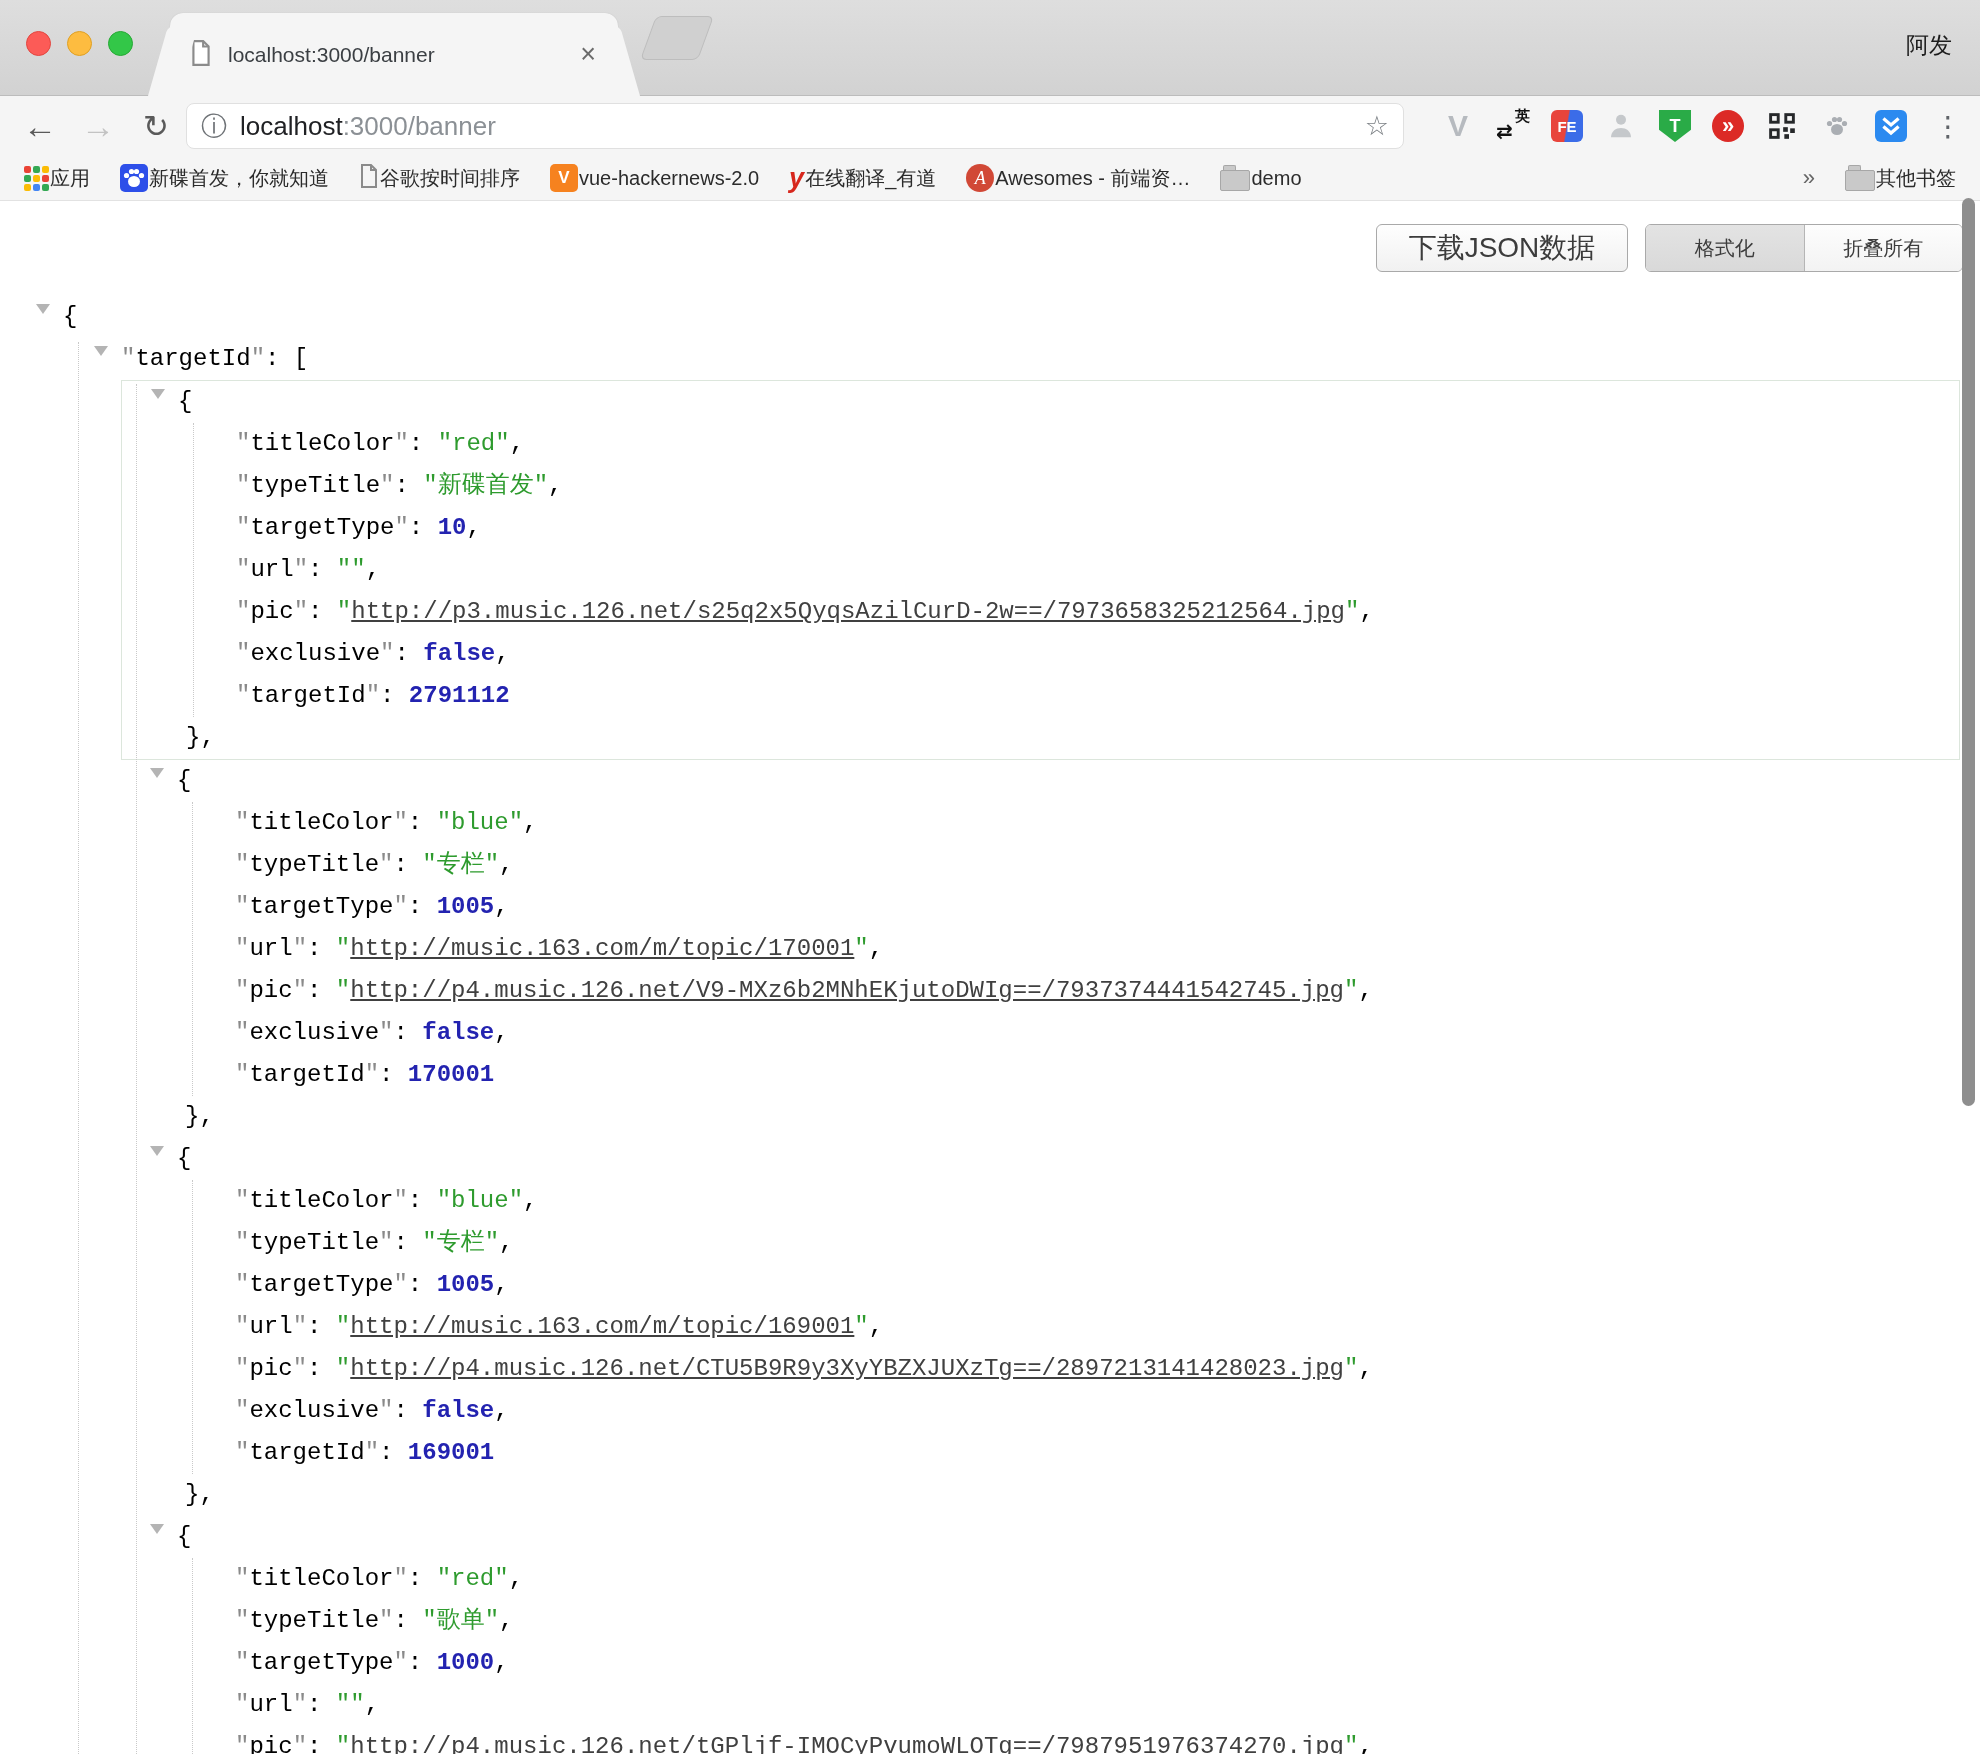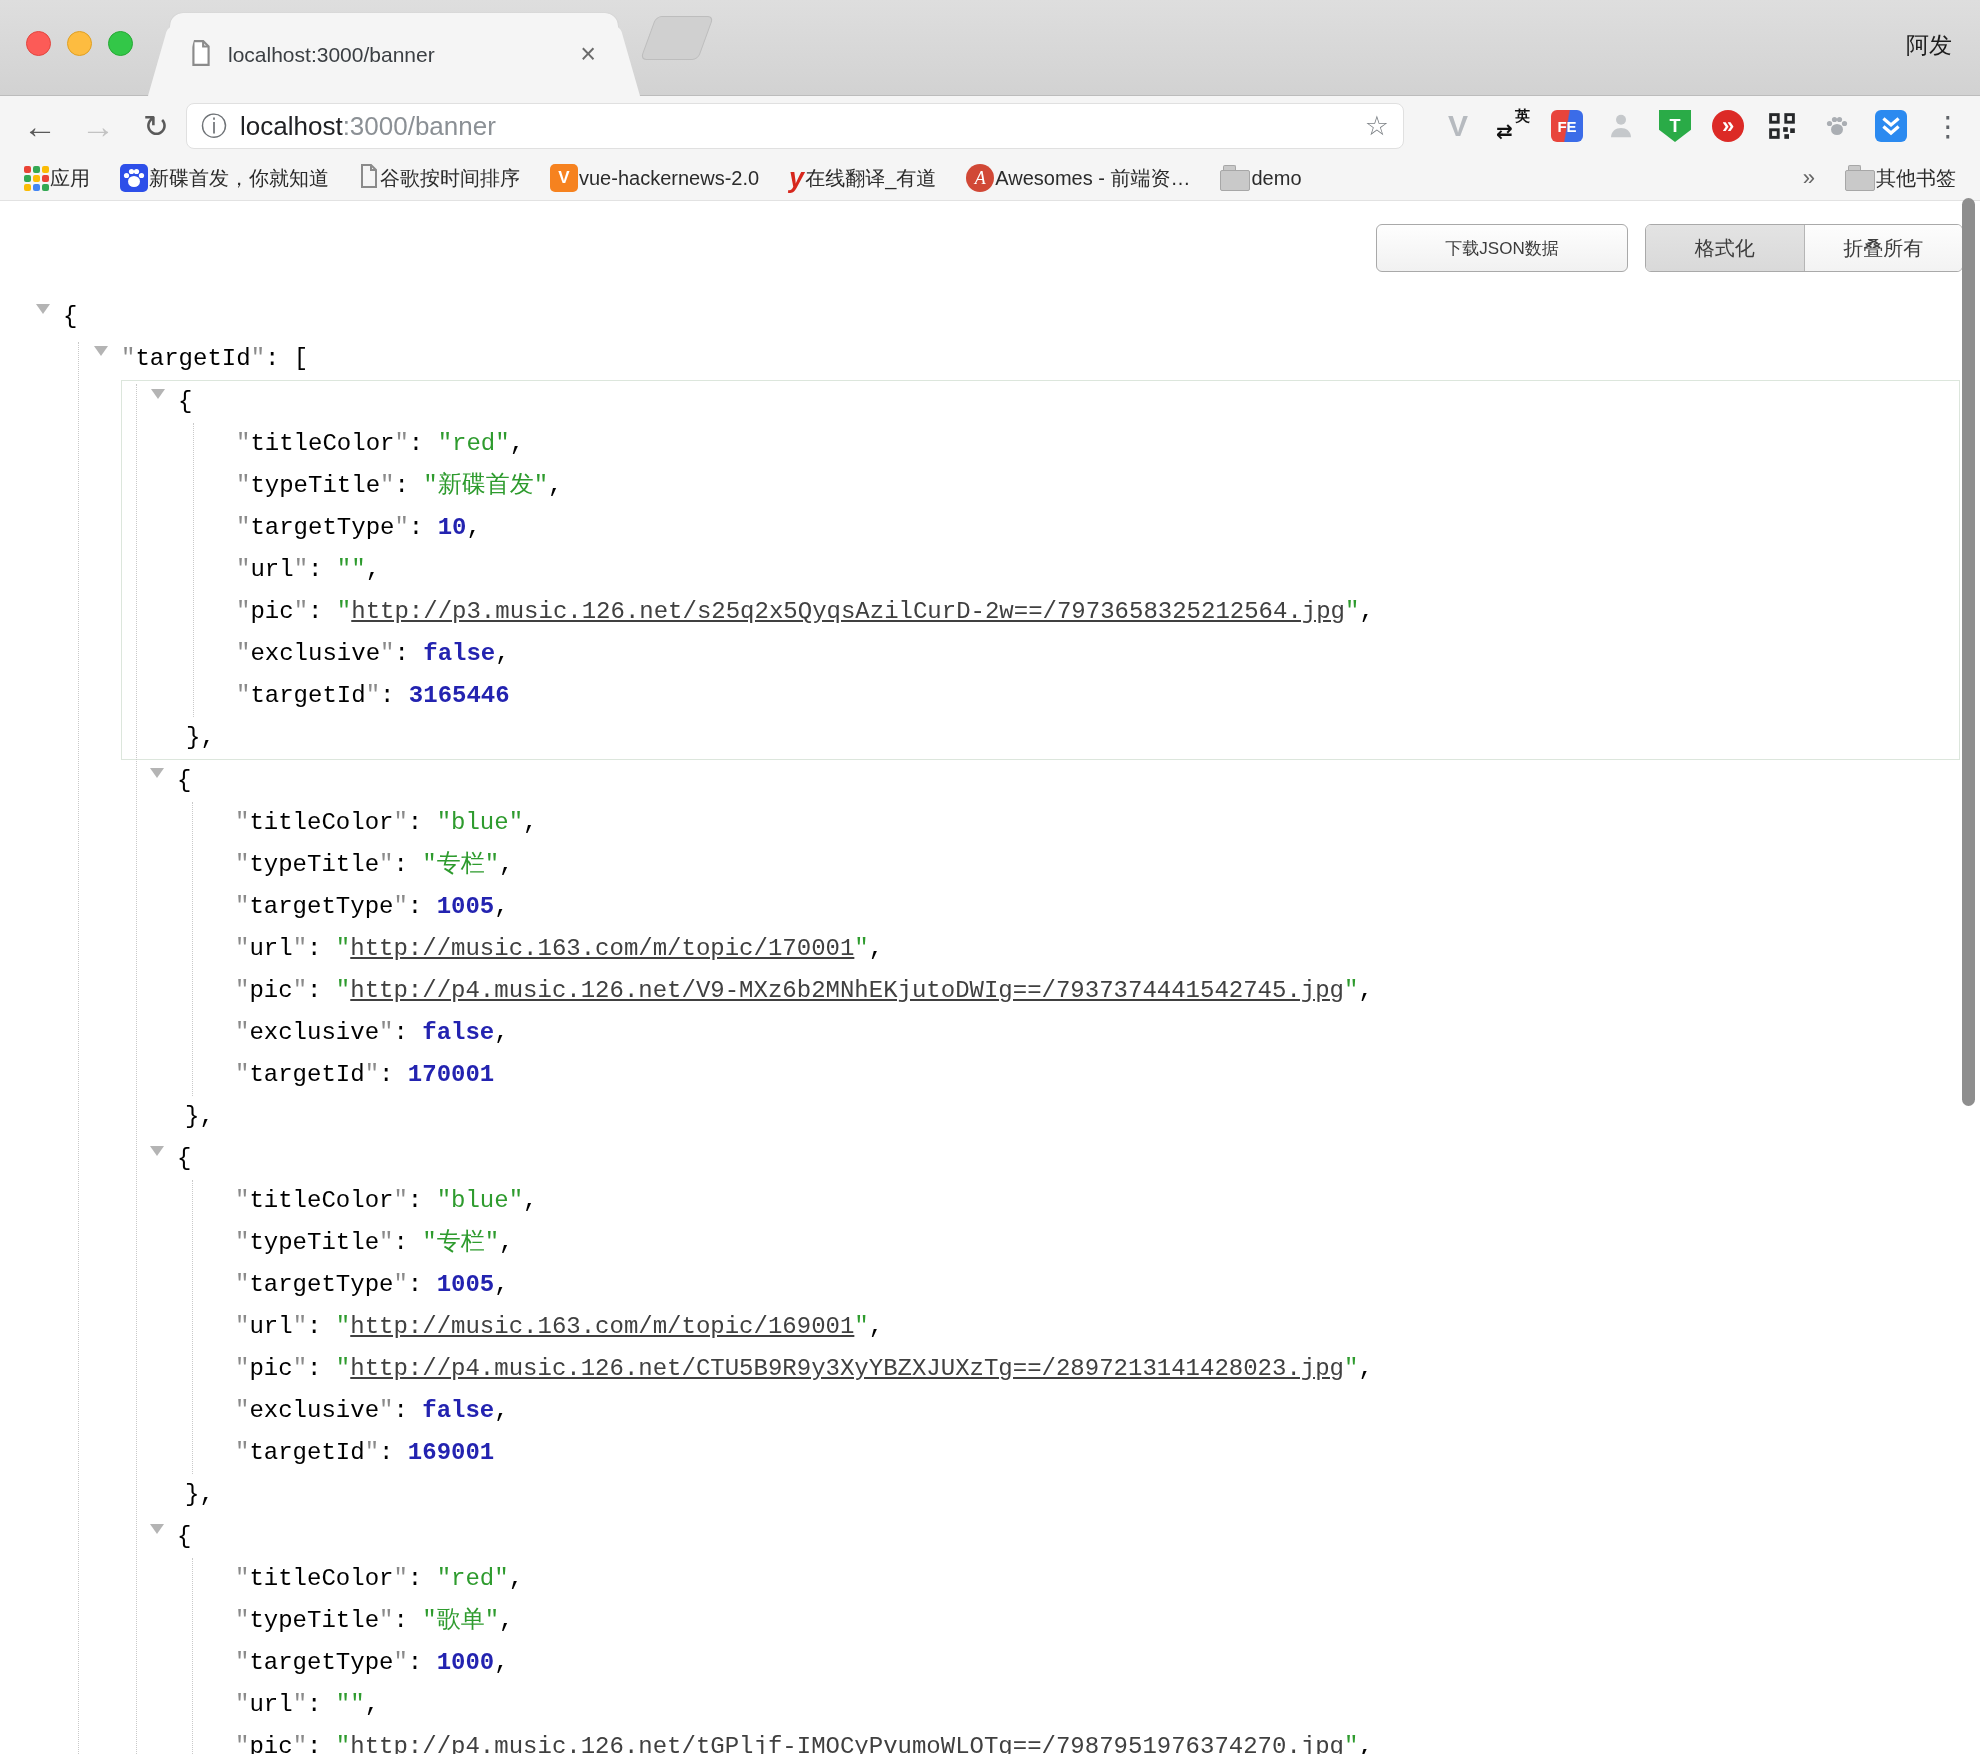--- a/index.html
+++ b/index.html
@@ -62,21 +62,21 @@
   .icon-youdao{color:#d7271d;font-weight:bold;font-size:27px;line-height:27px;font-style:italic;}
   .icon-awesomes{width:28px;height:28px;border-radius:50%;background:#d14836;color:#fff;
     font-family:"Liberation Serif",serif;font-style:italic;font-size:18px;display:flex;align-items:center;justify-content:center;}
   .icon-folder{width:28px;height:19px;background:#c9c9c9;border:1px solid #a7a7a7;border-radius:2px;position:relative;margin-top:4px;}
   .icon-folder::before{content:"";position:absolute;top:-6px;left:2px;width:11px;height:4px;background:#c9c9c9;
     border:1px solid #a7a7a7;border-bottom:none;border-radius:2px 2px 0 0;}
   #bm-overflow{margin-left:auto;font-size:22px;color:#666;}
   
   #content{position:absolute;left:0;top:202px;width:1980px;height:1552px;background:#fff;}
   .pgbtn{position:absolute;top:22px;height:48px;box-sizing:border-box;border:1px solid #a9a9a9;border-radius:6px;
-    font-size:17px;color:#3c3c3c;display:flex;align-items:center;justify-content:center;
+    font-size:28px;color:#3c3c3c;display:flex;align-items:center;justify-content:center;
     background:linear-gradient(#fefefe,#f1f1f1);}
   #btn-download{left:1376px;width:252px;}
   #btn-group{position:absolute;left:1645px;top:22px;width:318px;height:48px;border:1px solid #a9a9a9;
     border-radius:6px;box-sizing:border-box;display:flex;overflow:hidden;}
   #btn-group .cell{flex:1;display:flex;align-items:center;justify-content:center;font-size:20px;color:#3c3c3c;}
   #btn-format{background:linear-gradient(#e3e3e3,#d9d9d9);}
   #btn-collapse{background:linear-gradient(#fdfdfd,#f3f3f3);border-left:1px solid #b5b5b5;}
   
   #json-tree{position:absolute;left:0;top:94px;right:0;bottom:0;overflow:hidden;}
   .json-line{height:42px;line-height:42px;white-space:nowrap;
@@ -249,21 +249,21 @@
       <div class="json-line l-root"><span class="tri"></span><span>{</span></div>
       <div class="json-line l-banners"><span class="tri"></span><span class="jq">"</span><span class="jkey">targetId</span><span class="jq">"</span><span>: [</span></div>
       <div class="json-obj boxed">
         <div class="json-line l-open"><span class="tri"></span><span>{</span></div>
         <div class="json-line l-prop"><span class="jq">"</span><span class="jkey">titleColor</span><span class="jq">"</span><span>: </span><span class="jstr">"red"</span><span>,</span></div>
         <div class="json-line l-prop"><span class="jq">"</span><span class="jkey">typeTitle</span><span class="jq">"</span><span>: </span><span class="jstr">"新碟首发"</span><span>,</span></div>
         <div class="json-line l-prop"><span class="jq">"</span><span class="jkey">targetType</span><span class="jq">"</span><span>: </span><span class="jnum">10</span><span>,</span></div>
         <div class="json-line l-prop"><span class="jq">"</span><span class="jkey">url</span><span class="jq">"</span><span>: </span><span class="jstr">""</span><span>,</span></div>
         <div class="json-line l-prop"><span class="jq">"</span><span class="jkey">pic</span><span class="jq">"</span><span>: </span><span class="jlinkq">"</span><a class="jlink">http://p3.music.126.net/s25q2x5QyqsAzilCurD-2w==/7973658325212564.jpg</a><span class="jlinkq">"</span><span>,</span></div>
         <div class="json-line l-prop"><span class="jq">"</span><span class="jkey">exclusive</span><span class="jq">"</span><span>: </span><span class="jnum">false</span><span>,</span></div>
-        <div class="json-line l-prop"><span class="jq">"</span><span class="jkey">targetId</span><span class="jq">"</span><span>: </span><span class="jnum">3165446</span></div>
+        <div class="json-line l-prop"><span class="jq">"</span><span class="jkey">targetId</span><span class="jq">"</span><span>: </span><span class="jnum">2791112</span></div>
         <div class="json-line l-close"><span>},</span></div>
       </div>
       <div class="json-obj">
         <div class="json-line l-open"><span class="tri"></span><span>{</span></div>
         <div class="json-line l-prop"><span class="jq">"</span><span class="jkey">titleColor</span><span class="jq">"</span><span>: </span><span class="jstr">"blue"</span><span>,</span></div>
         <div class="json-line l-prop"><span class="jq">"</span><span class="jkey">typeTitle</span><span class="jq">"</span><span>: </span><span class="jstr">"专栏"</span><span>,</span></div>
         <div class="json-line l-prop"><span class="jq">"</span><span class="jkey">targetType</span><span class="jq">"</span><span>: </span><span class="jnum">1005</span><span>,</span></div>
         <div class="json-line l-prop"><span class="jq">"</span><span class="jkey">url</span><span class="jq">"</span><span>: </span><span class="jlinkq">"</span><a class="jlink">http://music.163.com/m/topic/170001</a><span class="jlinkq">"</span><span>,</span></div>
         <div class="json-line l-prop"><span class="jq">"</span><span class="jkey">pic</span><span class="jq">"</span><span>: </span><span class="jlinkq">"</span><a class="jlink">http://p4.music.126.net/V9-MXz6b2MNhEKjutoDWIg==/7937374441542745.jpg</a><span class="jlinkq">"</span><span>,</span></div>
         <div class="json-line l-prop"><span class="jq">"</span><span class="jkey">exclusive</span><span class="jq">"</span><span>: </span><span class="jnum">false</span><span>,</span></div>

